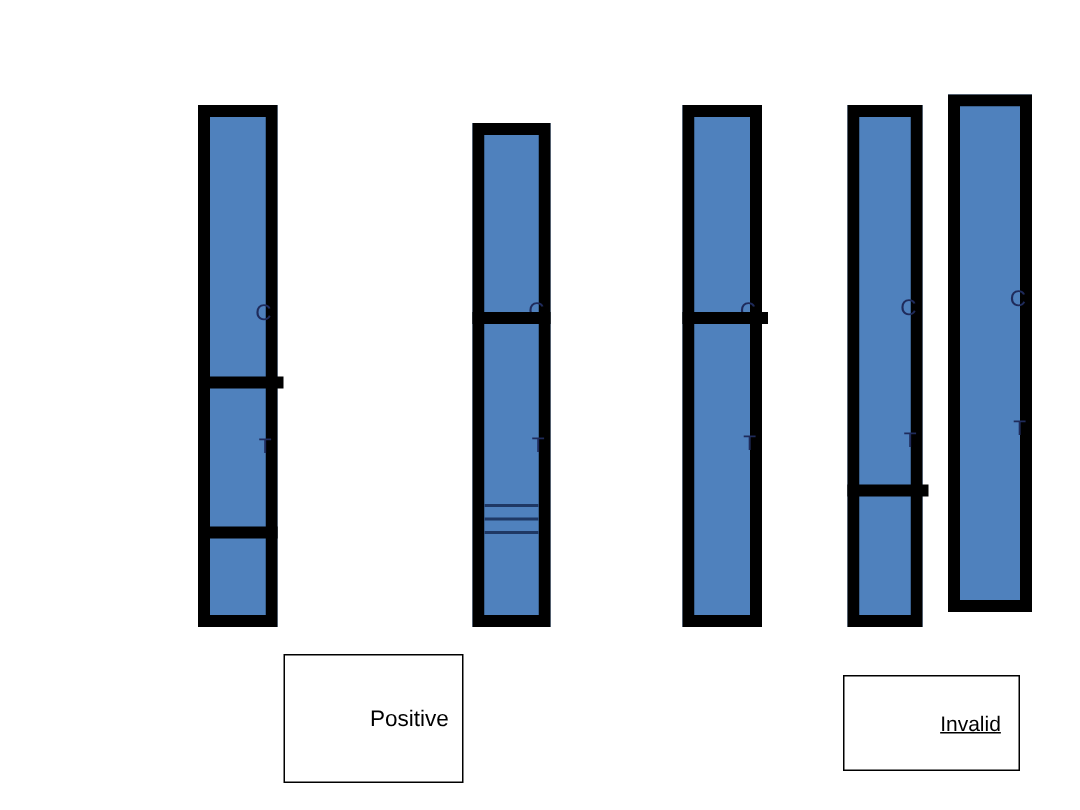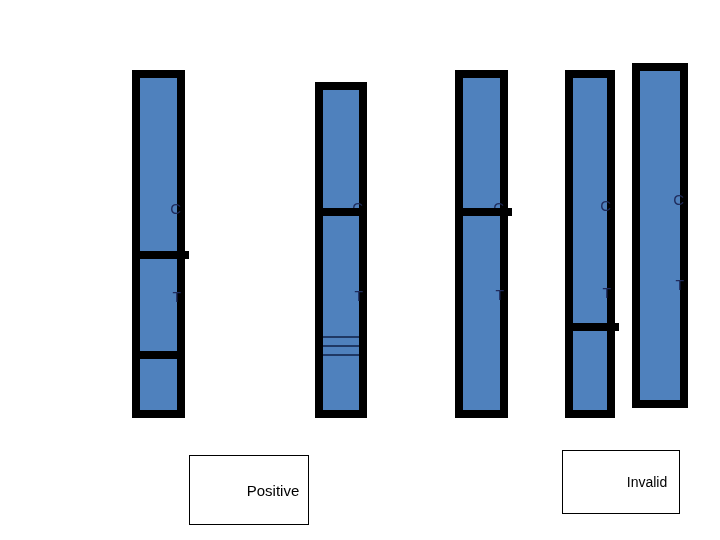--- a/index.html
+++ b/index.html
@@ -134,22 +134,22 @@
     </div>
   </div>
 
   <div class="strip" style="left:632px; top:63px; width:56px; height:345px;">
     <div class="strip-inner">
       <span class="mark" style="top:121px;">C</span>
       <span class="mark t" style="top:207px;">T</span>
     </div>
   </div>
 
-  <div class="caption-box" style="left:189px; top:436px; width:120px; height:70px;margin-top:19px;">
+  <div class="caption-box" style="left:189px; top:436px; width:120px; height:86px;">
     <span class="caption-text">Positive</span>
   </div>
 
 
-  <div class="caption-box invalid" style="left:562px; top:450px; width:118px; height:64px;">
+  <div class="caption-box invalid" style="left:562px; top:450px; width:118px; height:64px;text-decoration:underline;">
     <span class="caption-text">Invalid</span>
   </div>
 
 </div>
 
 </body></html>

